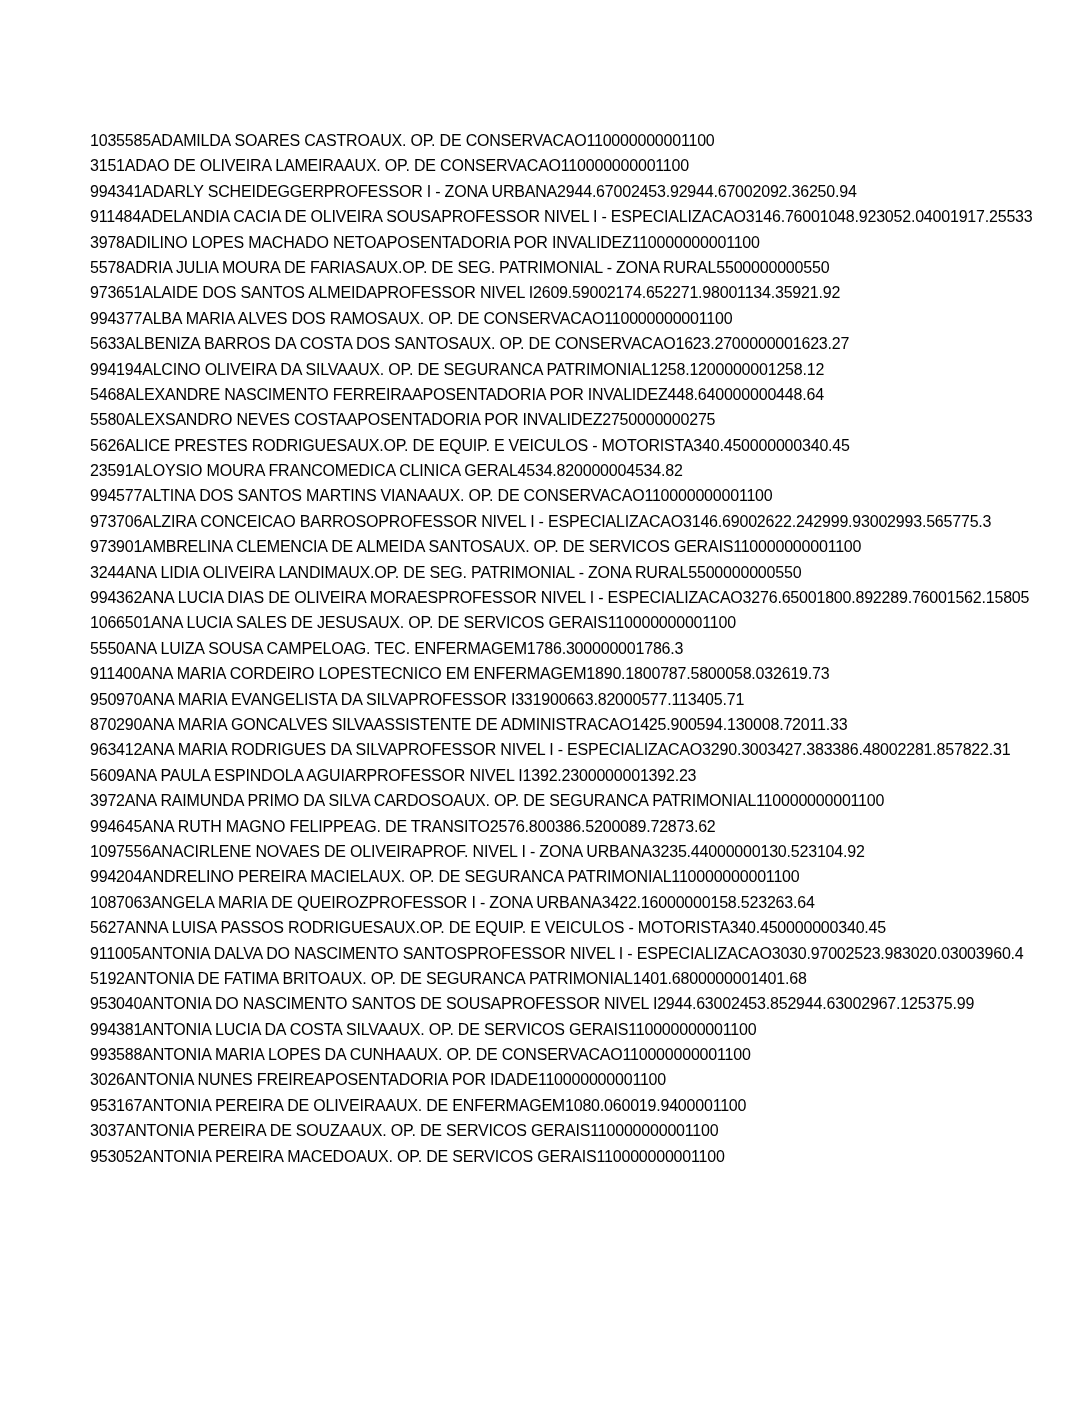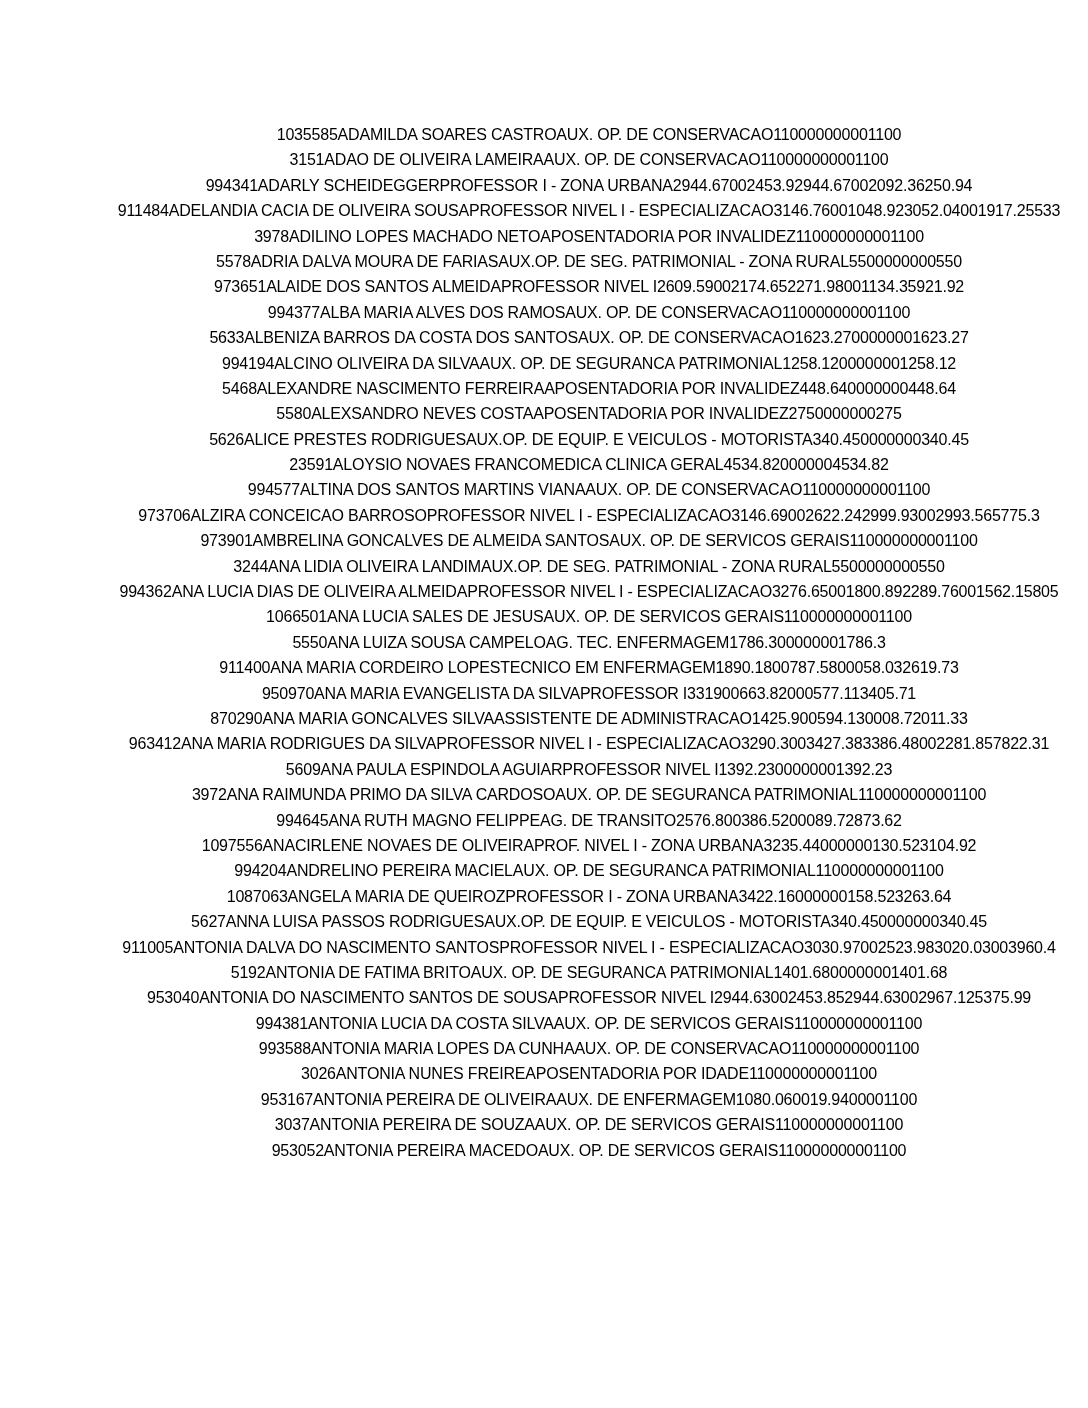--- a/index.html
+++ b/index.html
@@ -10,24 +10,23 @@
   .page {
     position: relative;
     width: 1088px;
     height: 1408px;
     background: #ffffff;
     overflow: hidden;
     font-family: "Liberation Sans", "DejaVu Sans", sans-serif;
   }
   .doc-lines {
     position: absolute;
-    top: 122px;
+    top: 128px;
     left: 90px;
     width: 998px;   
-    text-align: center;
   }
   .doc-lines .line {
     white-space: nowrap;
     overflow: hidden;
     height: 25.4px;
     line-height: 25.4px;
     font-size: 16px;
     letter-spacing: -0.2px;
     color: #000000;
   }
@@ -35,34 +34,34 @@
 </head>
 <body>
 
 <div class="page">
   <div class="doc-lines">
       <div class="line">1035585ADAMILDA SOARES CASTROAUX. OP. DE CONSERVACAO110000000001100</div>
       <div class="line">3151ADAO DE OLIVEIRA LAMEIRAAUX. OP. DE CONSERVACAO110000000001100</div>
       <div class="line">994341ADARLY SCHEIDEGGERPROFESSOR I - ZONA URBANA2944.67002453.92944.67002092.36250.94</div>
       <div class="line">911484ADELANDIA CACIA DE OLIVEIRA SOUSAPROFESSOR NIVEL I - ESPECIALIZACAO3146.76001048.923052.04001917.25533</div>
       <div class="line">3978ADILINO LOPES MACHADO NETOAPOSENTADORIA POR INVALIDEZ110000000001100</div>
-      <div class="line">5578ADRIA DALVA MOURA DE FARIASAUX.OP. DE SEG. PATRIMONIAL - ZONA RURAL5500000000550</div>
+      <div class="line">5578ADRIA JULIA MOURA DE FARIASAUX.OP. DE SEG. PATRIMONIAL - ZONA RURAL5500000000550</div>
       <div class="line">973651ALAIDE DOS SANTOS ALMEIDAPROFESSOR NIVEL I2609.59002174.652271.98001134.35921.92</div>
       <div class="line">994377ALBA MARIA ALVES DOS RAMOSAUX. OP. DE CONSERVACAO110000000001100</div>
       <div class="line">5633ALBENIZA BARROS DA COSTA DOS SANTOSAUX. OP. DE CONSERVACAO1623.2700000001623.27</div>
       <div class="line">994194ALCINO OLIVEIRA DA SILVAAUX. OP. DE SEGURANCA PATRIMONIAL1258.1200000001258.12</div>
       <div class="line">5468ALEXANDRE NASCIMENTO FERREIRAAPOSENTADORIA POR INVALIDEZ448.640000000448.64</div>
       <div class="line">5580ALEXSANDRO NEVES COSTAAPOSENTADORIA POR INVALIDEZ2750000000275</div>
       <div class="line">5626ALICE PRESTES RODRIGUESAUX.OP. DE EQUIP. E VEICULOS - MOTORISTA340.450000000340.45</div>
-      <div class="line">23591ALOYSIO NOVAES FRANCOMEDICA CLINICA GERAL4534.820000004534.82</div>
+      <div class="line">23591ALOYSIO MOURA FRANCOMEDICA CLINICA GERAL4534.820000004534.82</div>
       <div class="line">994577ALTINA DOS SANTOS MARTINS VIANAAUX. OP. DE CONSERVACAO110000000001100</div>
       <div class="line">973706ALZIRA CONCEICAO BARROSOPROFESSOR NIVEL I - ESPECIALIZACAO3146.69002622.242999.93002993.565775.3</div>
-      <div class="line">973901AMBRELINA GONCALVES DE ALMEIDA SANTOSAUX. OP. DE SERVICOS GERAIS110000000001100</div>
+      <div class="line">973901AMBRELINA CLEMENCIA DE ALMEIDA SANTOSAUX. OP. DE SERVICOS GERAIS110000000001100</div>
       <div class="line">3244ANA LIDIA OLIVEIRA LANDIMAUX.OP. DE SEG. PATRIMONIAL - ZONA RURAL5500000000550</div>
-      <div class="line">994362ANA LUCIA DIAS DE OLIVEIRA ALMEIDAPROFESSOR NIVEL I - ESPECIALIZACAO3276.65001800.892289.76001562.15805</div>
+      <div class="line">994362ANA LUCIA DIAS DE OLIVEIRA MORAESPROFESSOR NIVEL I - ESPECIALIZACAO3276.65001800.892289.76001562.15805</div>
       <div class="line">1066501ANA LUCIA SALES DE JESUSAUX. OP. DE SERVICOS GERAIS110000000001100</div>
       <div class="line">5550ANA LUIZA SOUSA CAMPELOAG. TEC. ENFERMAGEM1786.300000001786.3</div>
       <div class="line">911400ANA MARIA CORDEIRO LOPESTECNICO EM ENFERMAGEM1890.1800787.5800058.032619.73</div>
       <div class="line">950970ANA MARIA EVANGELISTA DA SILVAPROFESSOR I331900663.82000577.113405.71</div>
       <div class="line">870290ANA MARIA GONCALVES SILVAASSISTENTE DE ADMINISTRACAO1425.900594.130008.72011.33</div>
       <div class="line">963412ANA MARIA RODRIGUES DA SILVAPROFESSOR NIVEL I - ESPECIALIZACAO3290.3003427.383386.48002281.857822.31</div>
       <div class="line">5609ANA PAULA ESPINDOLA AGUIARPROFESSOR NIVEL I1392.2300000001392.23</div>
       <div class="line">3972ANA RAIMUNDA PRIMO DA SILVA CARDOSOAUX. OP. DE SEGURANCA PATRIMONIAL110000000001100</div>
       <div class="line">994645ANA RUTH MAGNO FELIPPEAG. DE TRANSITO2576.800386.5200089.72873.62</div>
       <div class="line">1097556ANACIRLENE NOVAES DE OLIVEIRAPROF. NIVEL I - ZONA URBANA3235.44000000130.523104.92</div>

